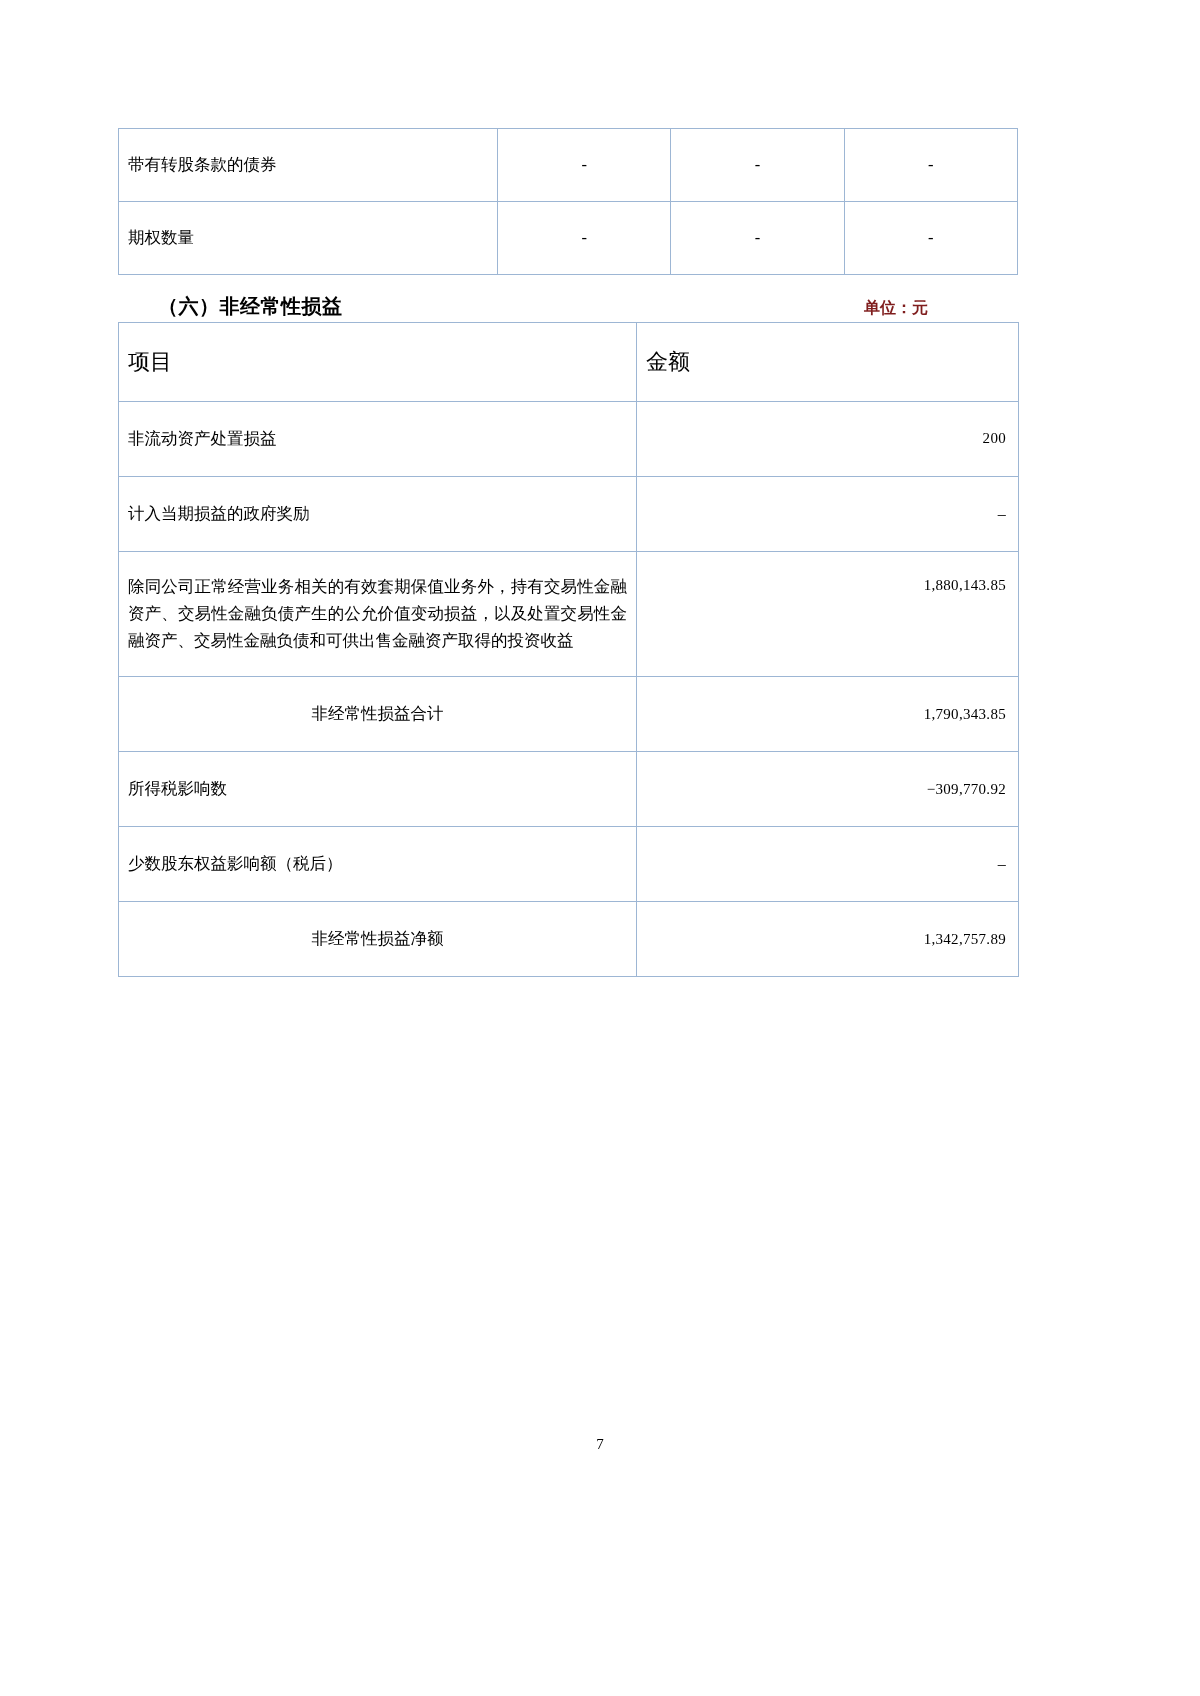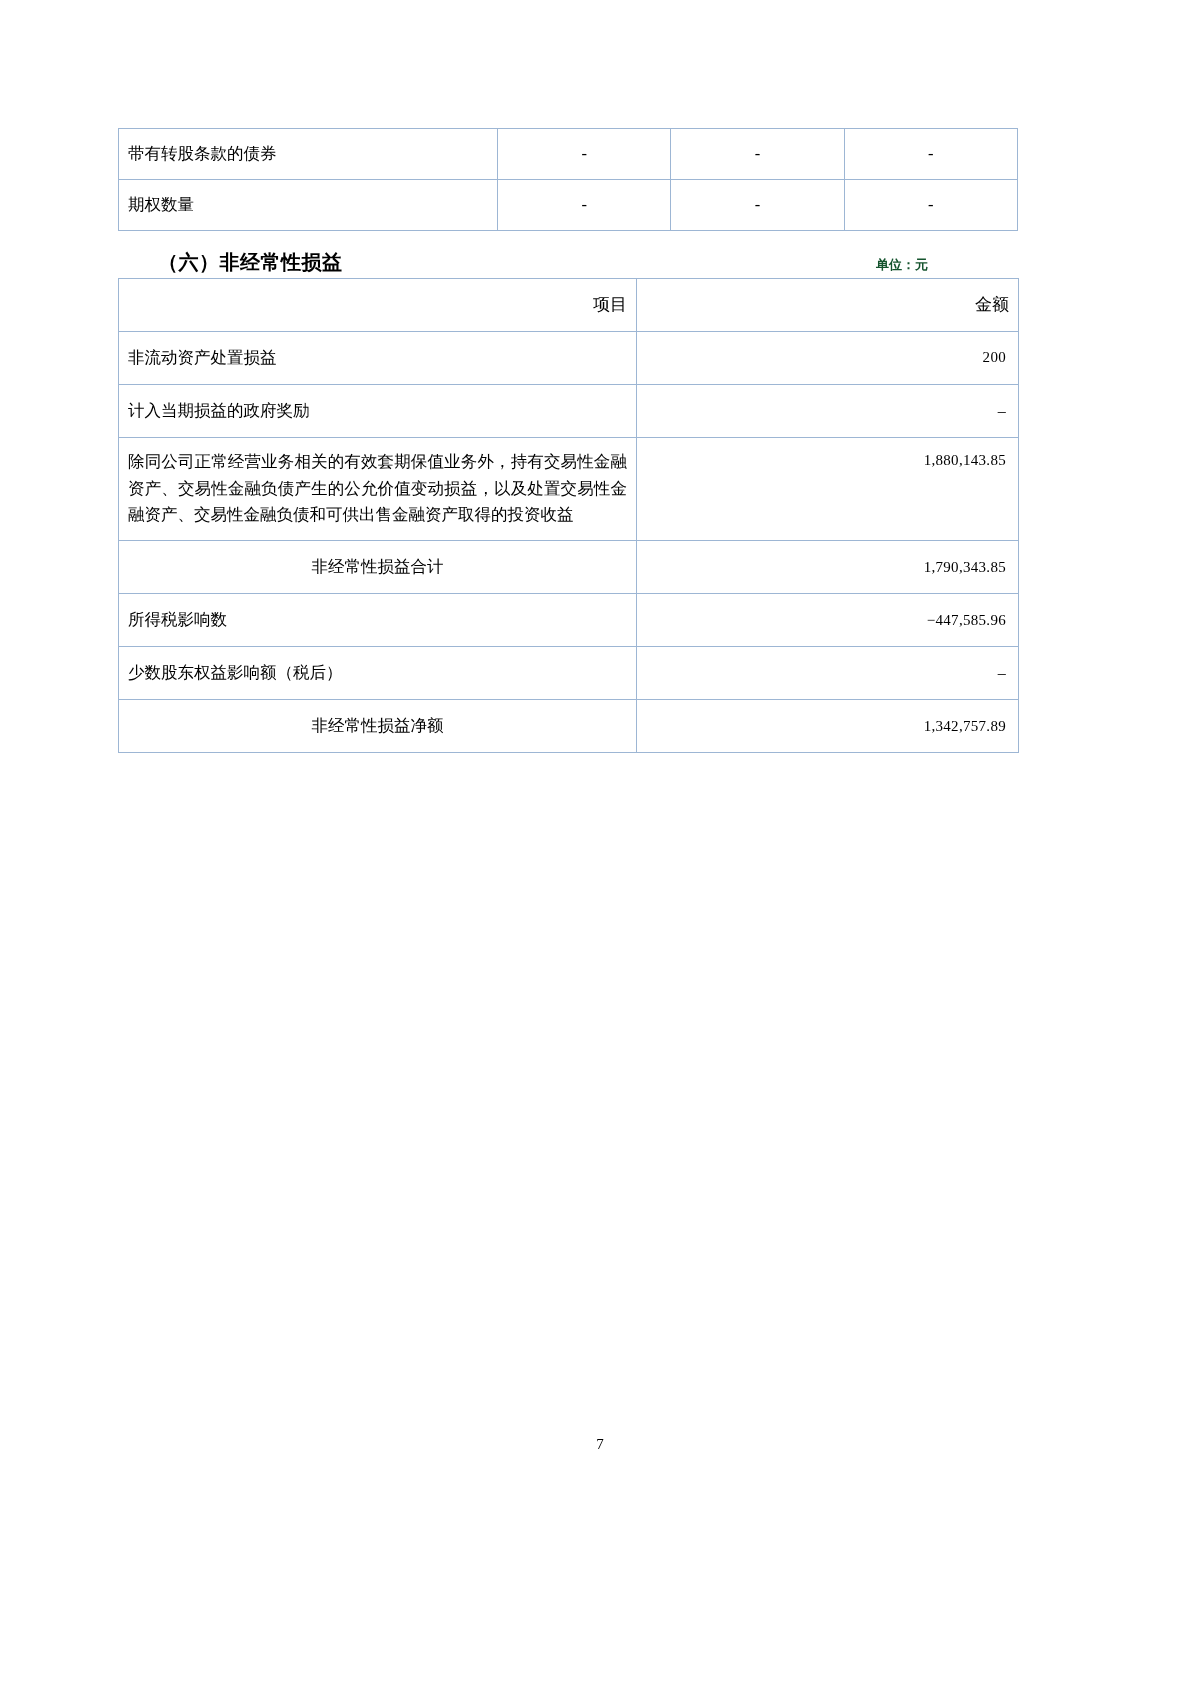--- a/index.html
+++ b/index.html
@@ -28,21 +28,21 @@
     width: 900px;
   }
 
   table {
     border-collapse: collapse;
     width: 900px;
     table-layout: fixed;
   }
   table td, table th {
     border: 1px solid #9db6d4;
-    padding: 11px 9px;
+    padding: 22px 9px;
     font-size: 16.5px;
     line-height: 1.55;
     font-weight: normal;
     vertical-align: middle;
   }
 
   
   .tbl-top td {
     height: 28px;
   }
@@ -60,32 +60,32 @@
   .section-title {
     font-family: "DejaVu Sans", "Liberation Sans", sans-serif;
     font-weight: bold;
     font-size: 20px;
     letter-spacing: 0.5px;
     padding-left: 40px;
   }
   .unit-note {
     margin-left: auto;
     font-family: "DejaVu Sans", "Liberation Sans", sans-serif;
-    font-size: 13px;
+    font-size: 16px;
     font-weight: bold;
     padding-right: 90px;
-    color: #14532d;
+    color: #7f1d1d;
   }
 
   
   .tbl-main { margin-top: 2px; }
   .tbl-main th {
-    text-align: right;
+    text-align: left;
     font-weight: normal;
-    font-size: 17px;
+    font-size: 22px;
     height: 30px;
   }
   .tbl-main .col-item { width: 518px; }
   .tbl-main .col-amt { width: 382px; }
   .tbl-main td.item {
     text-align: left;
     font-size: 16.5px;
   }
   .tbl-main td.item.multi {
     line-height: 1.62;
@@ -171,21 +171,21 @@
         <tr>
           <td class="item multi">除同公司正常经营业务相关的有效套期保值业务外，持有交易性金融资产、交易性金融负债产生的公允价值变动损益，以及处置交易性金融资产、交易性金融负债和可供出售金融资产取得的投资收益</td>
           <td class="amt" style="vertical-align: top;">1,880,143.85</td>
         </tr>
         <tr class="row-h">
           <td class="item center">非经常性损益合计</td>
           <td class="amt">1,790,343.85</td>
         </tr>
         <tr class="row-h">
           <td class="item">所得税影响数</td>
-          <td class="amt">−447,585.96</td>
+          <td class="amt">−309,770.92</td>
         </tr>
         <tr class="row-h">
           <td class="item">少数股东权益影响额（税后）</td>
           <td class="amt dash">–</td>
         </tr>
         <tr class="row-h">
           <td class="item center">非经常性损益净额</td>
           <td class="amt">1,342,757.89</td>
         </tr>
       </tbody>

